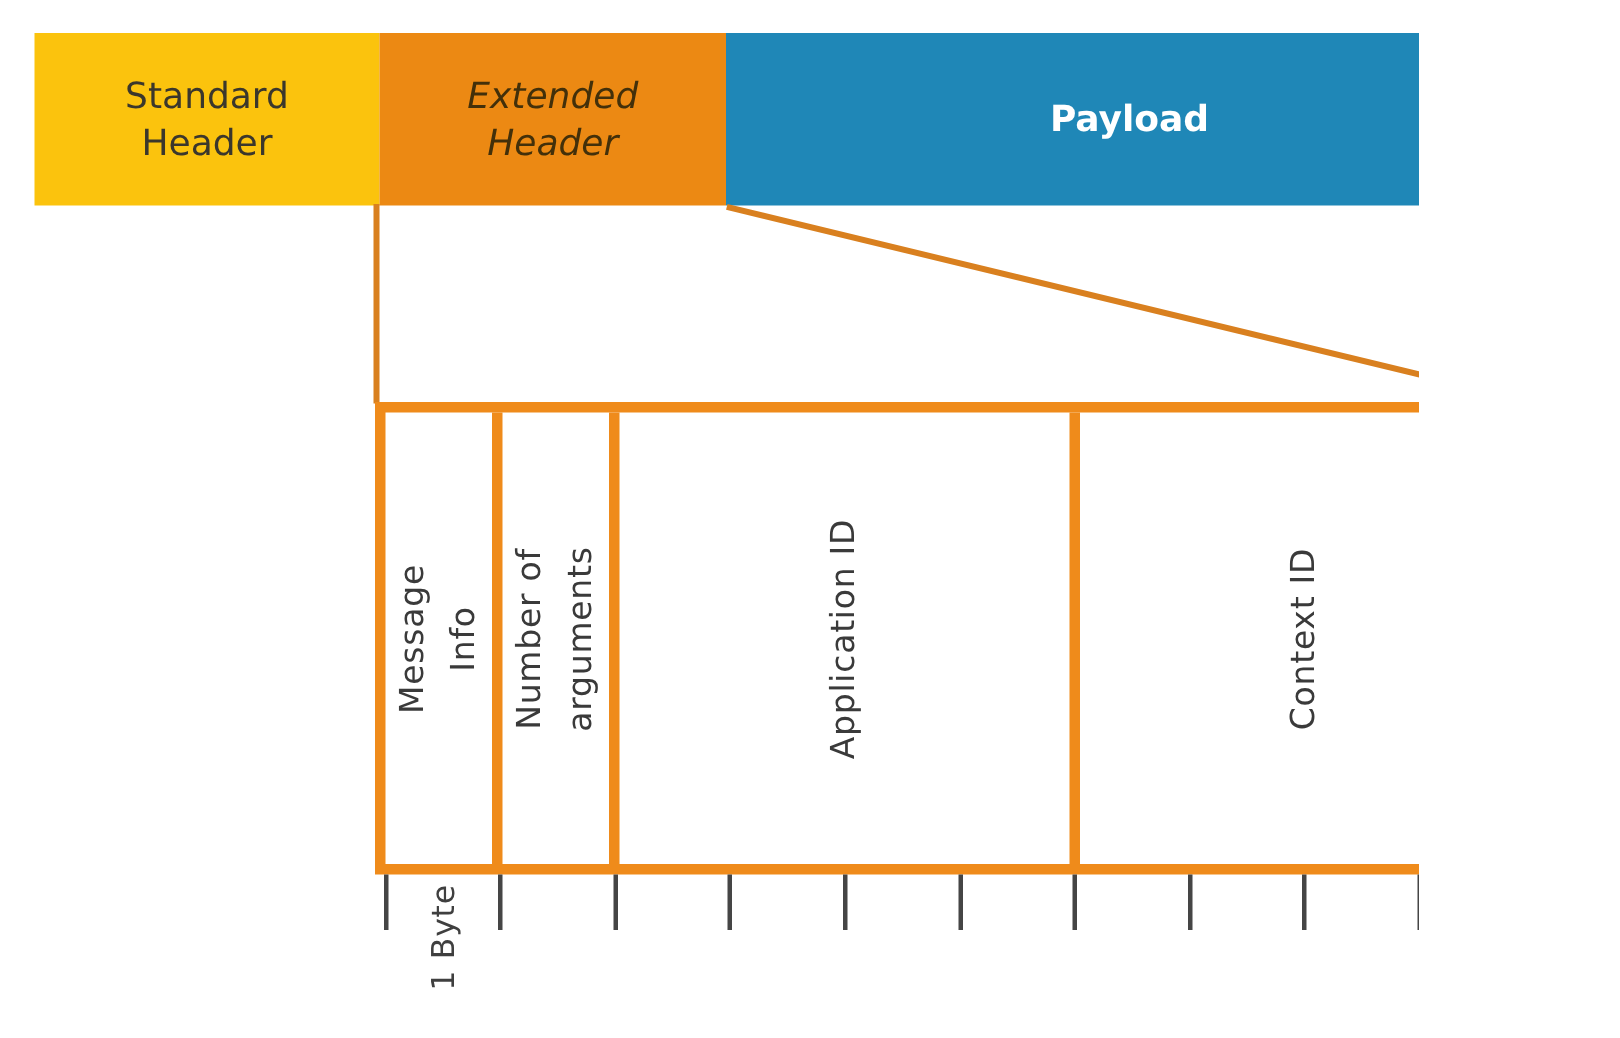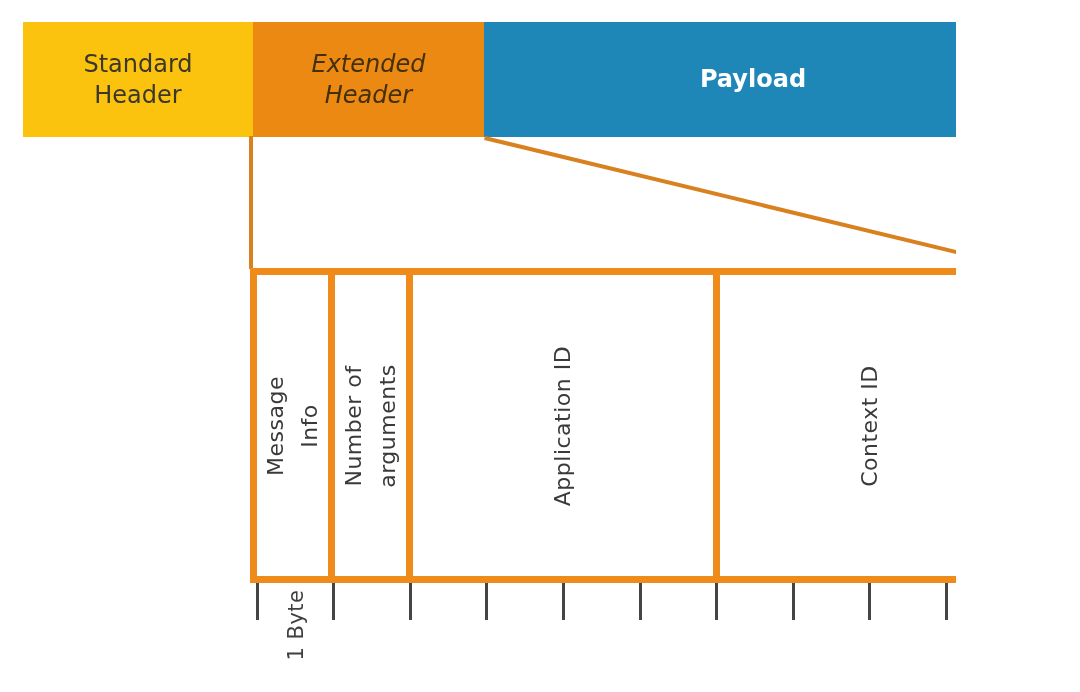--- a/index.html
+++ b/index.html
@@ -7,21 +7,20 @@
     padding: 0;
     background: #ffffff;
     font-family: "DejaVu Sans", "Liberation Sans", sans-serif;
   }
   .stage {
     position: relative;
     width: 946px;
     height: 692px;
     background: #ffffff;
     overflow: hidden;
-    padding-left: 10px;
   }
 
   
   .bar-seg {
     position: absolute;
     top: 22px;
     height: 115px;
     display: flex;
     align-items: center;
     justify-content: center;

